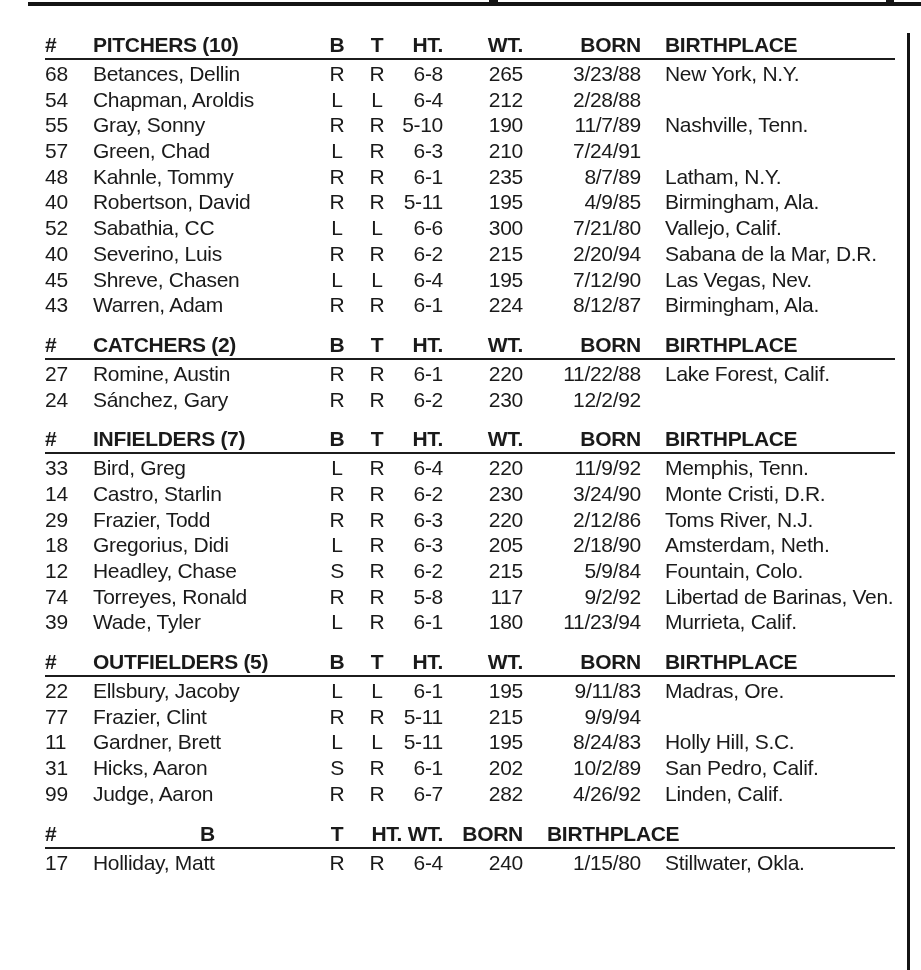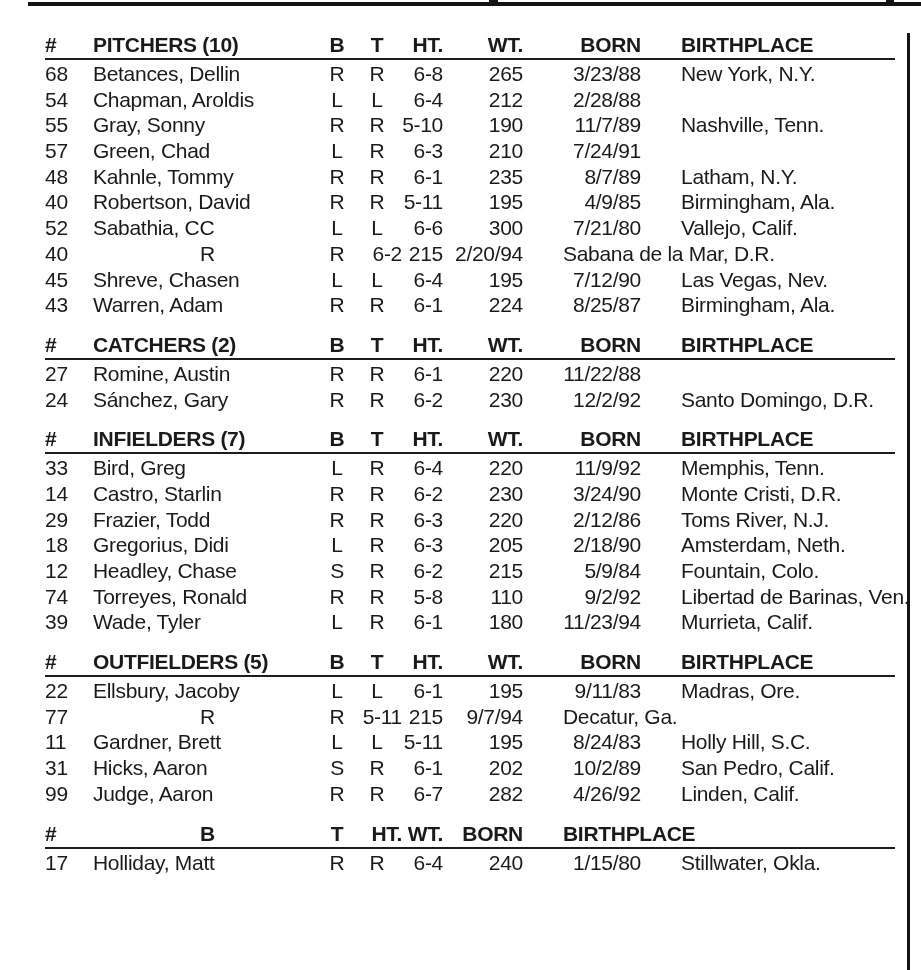--- a/index.html
+++ b/index.html
@@ -49,21 +49,21 @@
   .row.header {
     font-weight: bold;
     height: 26px;
     line-height: 26px;
     border-bottom: 2.5px solid #1c1c1c;
     margin-bottom: 1px;
   }
   .c { overflow: visible; }
   .c.b, .c.t { text-align: center; }
   .c.ht, .c.wt, .c.born { text-align: right; }
-  .c.bp { padding-left: 40px; }
+  .c.bp { padding-left: 24px; }
   .condensed {
     display: inline-block;
     transform: scaleX(0.87);
     transform-origin: 0 50%;
   }
 </style>
 </head>
 <body>
 
 <div class="page">
@@ -146,20 +146,21 @@
           <div class="c name">Sabathia, CC</div>
           <div class="c b">L</div>
           <div class="c t">L</div>
           <div class="c ht">6-6</div>
           <div class="c wt">300</div>
           <div class="c born">7/21/80</div>
           <div class="c bp">Vallejo, Calif.</div>
         </div>
         <div class="row">
           <div class="c num">40</div>
+          <div class="c name">Severino, Luis</div>
           <div class="c b">R</div>
           <div class="c t">R</div>
           <div class="c ht">6-2</div>
           <div class="c wt">215</div>
           <div class="c born">2/20/94</div>
           <div class="c bp">Sabana de la Mar, D.R.</div>
         </div>
         <div class="row">
           <div class="c num">45</div>
           <div class="c name">Shreve, Chasen</div>
@@ -170,21 +171,21 @@
           <div class="c born">7/12/90</div>
           <div class="c bp">Las Vegas, Nev.</div>
         </div>
         <div class="row">
           <div class="c num">43</div>
           <div class="c name">Warren, Adam</div>
           <div class="c b">R</div>
           <div class="c t">R</div>
           <div class="c ht">6-1</div>
           <div class="c wt">224</div>
-          <div class="c born">8/25/87</div>
+          <div class="c born">8/12/87</div>
           <div class="c bp">Birmingham, Ala.</div>
         </div>
       </section>
       <section class="section">
         <div class="row header">
           <div class="c num">#</div>
           <div class="c name">CATCHERS (2)</div>
           <div class="c b">B</div>
           <div class="c t">T</div>
           <div class="c ht">HT.</div>
@@ -193,30 +194,30 @@
           <div class="c bp">BIRTHPLACE</div>
         </div>
         <div class="row">
           <div class="c num">27</div>
           <div class="c name">Romine, Austin</div>
           <div class="c b">R</div>
           <div class="c t">R</div>
           <div class="c ht">6-1</div>
           <div class="c wt">220</div>
           <div class="c born">11/22/88</div>
+          <div class="c bp">Lake Forest, Calif.</div>
         </div>
         <div class="row">
           <div class="c num">24</div>
           <div class="c name">Sánchez, Gary</div>
           <div class="c b">R</div>
           <div class="c t">R</div>
           <div class="c ht">6-2</div>
           <div class="c wt">230</div>
           <div class="c born">12/2/92</div>
-          <div class="c bp">Santo Domingo, D.R.</div>
         </div>
       </section>
       <section class="section">
         <div class="row header">
           <div class="c num">#</div>
           <div class="c name">INFIELDERS (7)</div>
           <div class="c b">B</div>
           <div class="c t">T</div>
           <div class="c ht">HT.</div>
           <div class="c wt">WT.</div>
@@ -272,21 +273,21 @@
           <div class="c wt">215</div>
           <div class="c born">5/9/84</div>
           <div class="c bp">Fountain, Colo.</div>
         </div>
         <div class="row">
           <div class="c num">74</div>
           <div class="c name">Torreyes, Ronald</div>
           <div class="c b">R</div>
           <div class="c t">R</div>
           <div class="c ht">5-8</div>
-          <div class="c wt">110</div>
+          <div class="c wt">117</div>
           <div class="c born">9/2/92</div>
           <div class="c bp">Libertad de Barinas, Ven.</div>
         </div>
         <div class="row">
           <div class="c num">39</div>
           <div class="c name">Wade, Tyler</div>
           <div class="c b">L</div>
           <div class="c t">R</div>
           <div class="c ht">6-1</div>
           <div class="c wt">180</div>
@@ -310,26 +311,26 @@
           <div class="c name">Ellsbury, Jacoby</div>
           <div class="c b">L</div>
           <div class="c t">L</div>
           <div class="c ht">6-1</div>
           <div class="c wt">195</div>
           <div class="c born">9/11/83</div>
           <div class="c bp">Madras, Ore.</div>
         </div>
         <div class="row">
           <div class="c num">77</div>
+          <div class="c name">Frazier, Clint</div>
           <div class="c b">R</div>
           <div class="c t">R</div>
           <div class="c ht">5-11</div>
           <div class="c wt">215</div>
-          <div class="c born">9/7/94</div>
-          <div class="c bp">Decatur, Ga.</div>
+          <div class="c born">9/9/94</div>
         </div>
         <div class="row">
           <div class="c num">11</div>
           <div class="c name">Gardner, Brett</div>
           <div class="c b">L</div>
           <div class="c t">L</div>
           <div class="c ht">5-11</div>
           <div class="c wt">195</div>
           <div class="c born">8/24/83</div>
           <div class="c bp">Holly Hill, S.C.</div>

